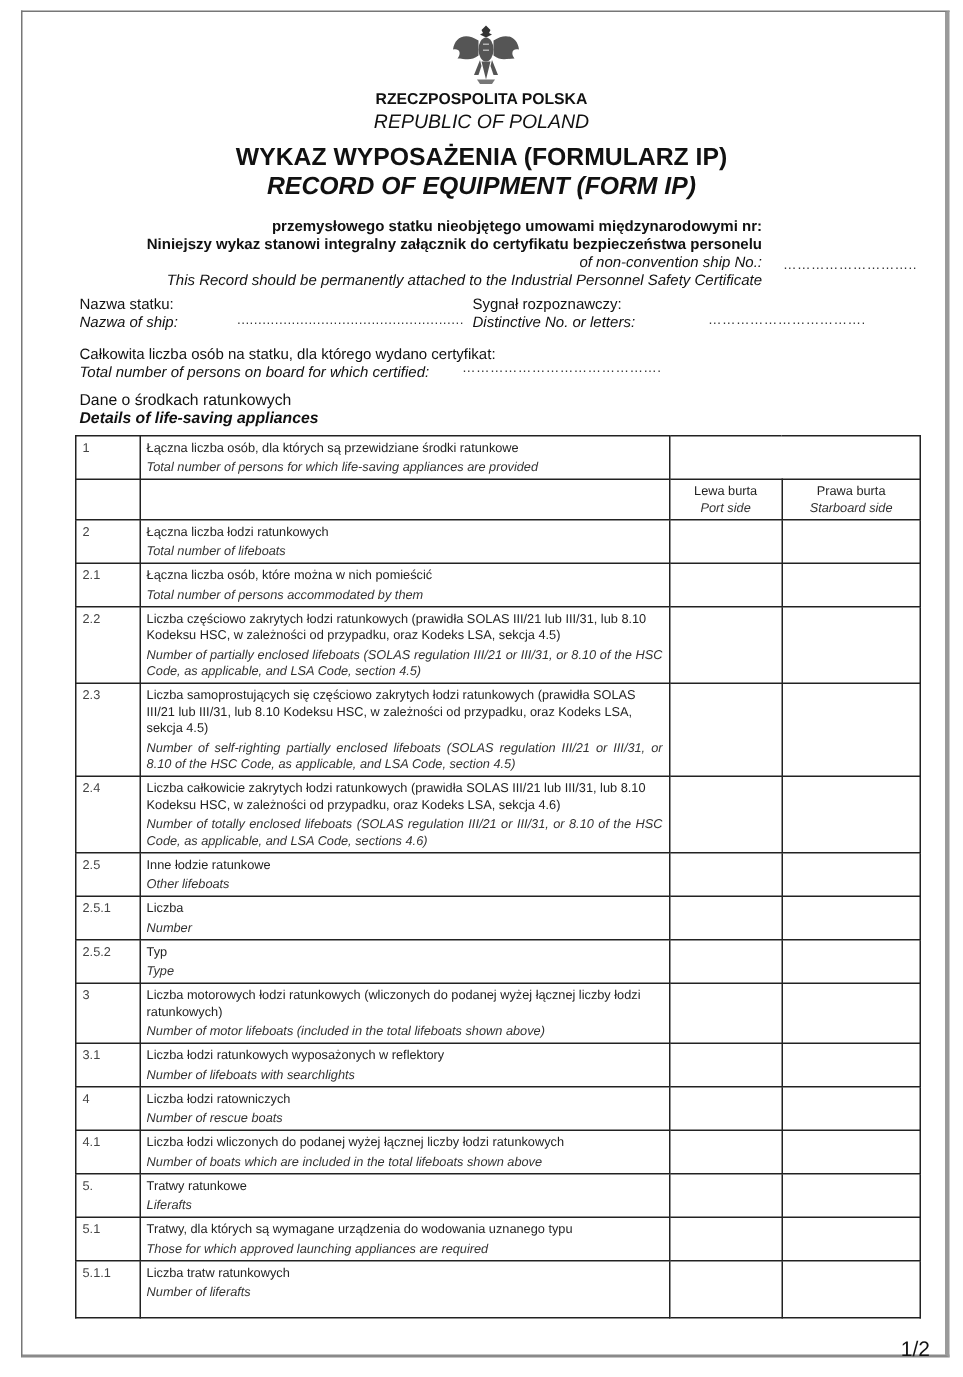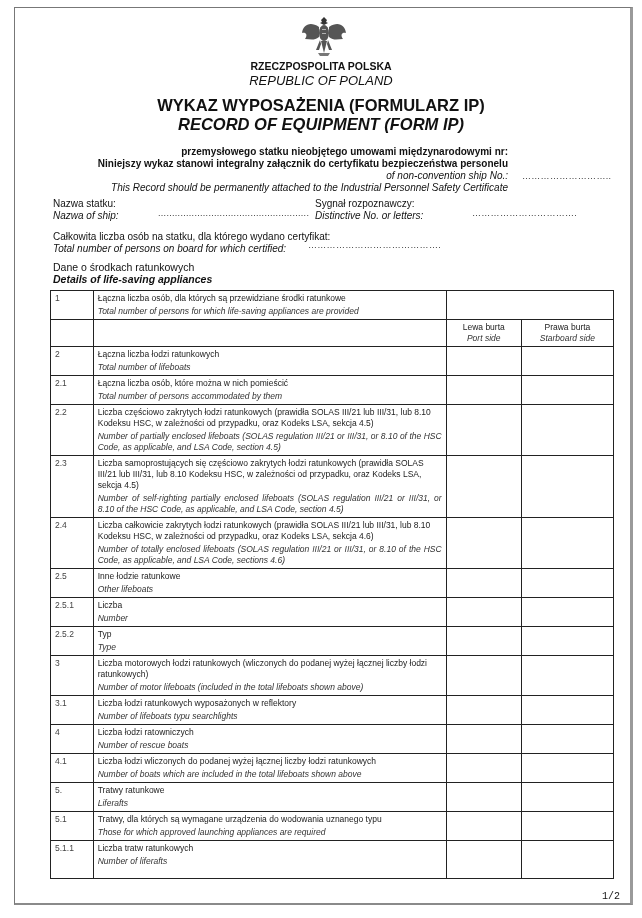--- a/index.html
+++ b/index.html
@@ -28,21 +28,21 @@
              font-size: 8.5px; line-height: 11px; }
   table.eq td { border: 1.5px solid #222; vertical-align: top; padding: 2px 4px; }
   td.num { width: 34px; color: #444; padding-left: 3px; }
   td.txt { width: 349px; }
   td.col-l { width: 67px; }
   td.col-r { width: 84px; }
   .pl-line { display: block; color: #222; }
   .en-line { display: block; font-style: italic; color: #333; margin-top: 2px; }
   .justify { text-align: justify; }
   td.hdr { text-align: center; vertical-align: middle; padding-top: 4px; }
-  .page-num { position: absolute; right: 22px; top: 891px; font-size: 10px; font-family: Liberation Mono, monospace; }
+  .page-num { position: absolute; right: 22px; top: 891px; font-size: 14px; }
 </style>
 </head>
 <body>
 
 <div class="page-frame"></div>
 
 <svg class="emblem" viewBox="0 0 48 46">
   <g fill="#555">
     <path d="M24 4 l3 3 -1 2 2 1 -4 2 -4 -2 2 -1 -1 -2z" fill="#333"></path>
     <ellipse cx="24" cy="20" rx="5" ry="8"></ellipse>
@@ -196,21 +196,21 @@
           <span class="pl-line">Liczba motorowych łodzi ratunkowych (wliczonych do podanej wyżej łącznej liczby łodzi ratunkowych)</span>
           <span class="en-line">Number of motor lifeboats (included in the total lifeboats shown above)</span>
         </td>
     <td class="col-l"></td>
     <td class="col-r"></td>
   </tr>
   <tr style="height:28px;">
     <td class="num">3.1</td>
     <td class="txt">
           <span class="pl-line">Liczba łodzi ratunkowych wyposażonych w reflektory</span>
-          <span class="en-line">Number of lifeboats typu searchlights</span>
+          <span class="en-line">Number of lifeboats with searchlights</span>
         </td>
     <td class="col-l"></td>
     <td class="col-r"></td>
   </tr>
   <tr style="height:28px;">
     <td class="num">4</td>
     <td class="txt">
           <span class="pl-line">Liczba łodzi ratowniczych</span>
           <span class="en-line">Number of rescue boats</span>
         </td>

